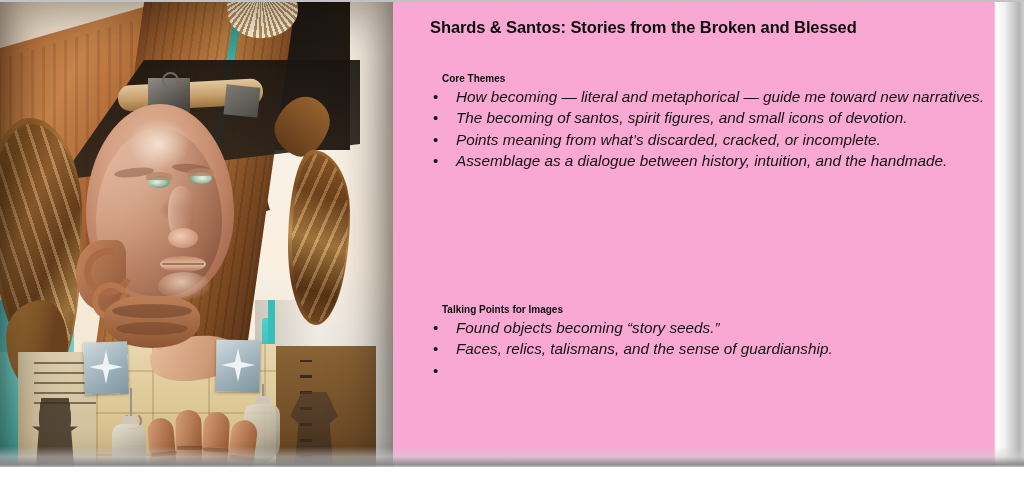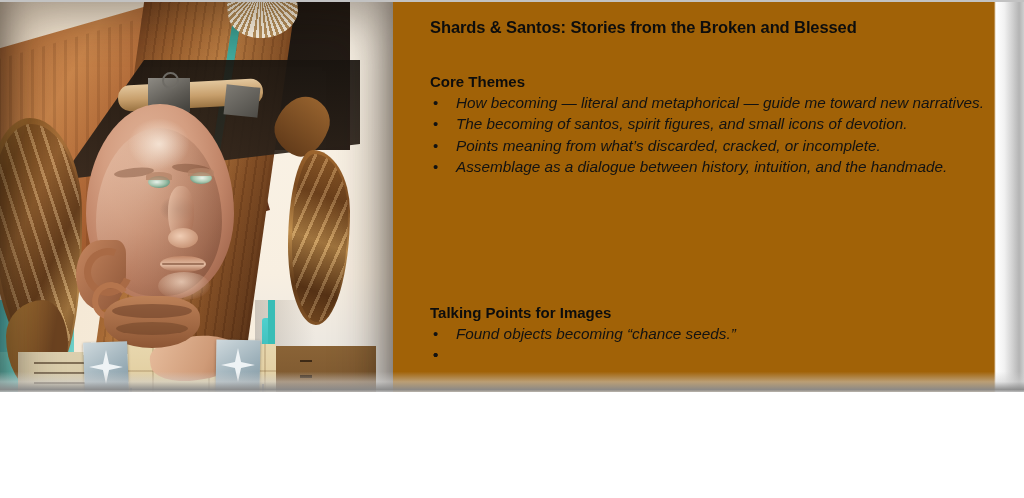--- a/index.html
+++ b/index.html
@@ -1,21 +1,21 @@
 <!DOCTYPE html>
 <html><head>
 <meta charset="utf-8">
 <title>Shards &amp; Santos slide</title>
 <style>
   html,body{margin:0;padding:0;background:#ffffff;}
   body{width:1024px;height:498px;overflow:hidden;
        font-family:"Liberation Sans","DejaVu Sans",sans-serif;}
 
   
-  #slide{position:relative;width:1024px;height:392px;background:#a16207;overflow:hidden;}
+  #slide{position:relative;width:1024px;height:467px;background:#f9a8d4;overflow:hidden;}
 
   
   .top-rule{position:absolute;left:0;top:0;width:1024px;height:2px;
             background:#c2c2c2;z-index:40;}
   
   .edge-shadow-right{position:absolute;top:0;right:0;width:30px;height:498px;z-index:38;
      background:linear-gradient(to right,rgba(255,255,255,0) 0%,#ffffff 6%,#f2f2f2 34%,#d0d0d0 62%,#b4b4b4 84%,#cfcfcf 100%);}
   
   .edge-shadow-bottom{position:absolute;left:0;bottom:0;width:1024px;height:34px;z-index:39;
      background:linear-gradient(to bottom,rgba(255,255,255,0) 0%,rgba(255,255,255,0) 40%,rgba(208,208,208,.55) 70%,rgba(140,140,140,.95) 93%,rgba(190,190,190,.9) 100%);}
@@ -218,21 +218,21 @@
   .vignette{left:0;top:0;width:393px;height:498px;pointer-events:none;
      box-shadow:inset 0 0 48px 14px rgba(28,16,8,.42),inset 0 -28px 36px -6px rgba(10,6,3,.55);}
 
   
   #content{position:absolute;left:430px;top:0;width:570px;height:498px;z-index:20;}
   .slide-title{position:absolute;left:0;top:18px;width:560px;
      font-size:16.5px;font-weight:bold;color:#0d0d0d;letter-spacing:-.1px;}
   .section{position:absolute;left:0;width:576px;}
   .sec-themes{top:73px;}
   .sec-talking{top:304px;}
-  .sec-head{font-size:15px;font-weight:bold;color:#0d0d0d;margin:0 0 3px 0;}
+  .sec-head{font-size:10px;font-weight:bold;color:#0d0d0d;margin:0 0 3px 12px;}
   ul.bullets{list-style:none;margin:0;padding:0;}
   ul.bullets li{position:relative;padding-left:26px;font-style:italic;
      font-size:15.3px;line-height:1.33;color:#121212;margin:0 0 1px 0;}
   ul.bullets li .dot{position:absolute;left:3px;top:0;font-style:normal;
      font-size:15px;line-height:1.33;color:#121212;}
 </style>
 </head>
 <body>
 
 <div id="slide">
@@ -355,24 +355,25 @@
           <span>Assemblage as a dialogue between history, intuition, and the handmade.</span>
         </li>
       </ul>
     </div>
 
     <div class="section sec-talking">
       <div class="sec-head">Talking Points for Images</div>
       <ul class="bullets">
         <li>
           <span class="dot">•</span>
-          <span>Found objects becoming “chance seeds.”</span>
-        </li>
-        <li>
-          <span class="dot">•</span>
+          <span>Found objects becoming “story seeds.”</span>
+        </li>
+        <li>
+          <span class="dot">•</span>
+          <span>Faces, relics, talismans, and the sense of guardianship.</span>
         </li>
         <li>
           <span class="dot">•</span>
         </li>
       </ul>
     </div>
 
   </div>
 
   <div class="edge-shadow-right"></div>

